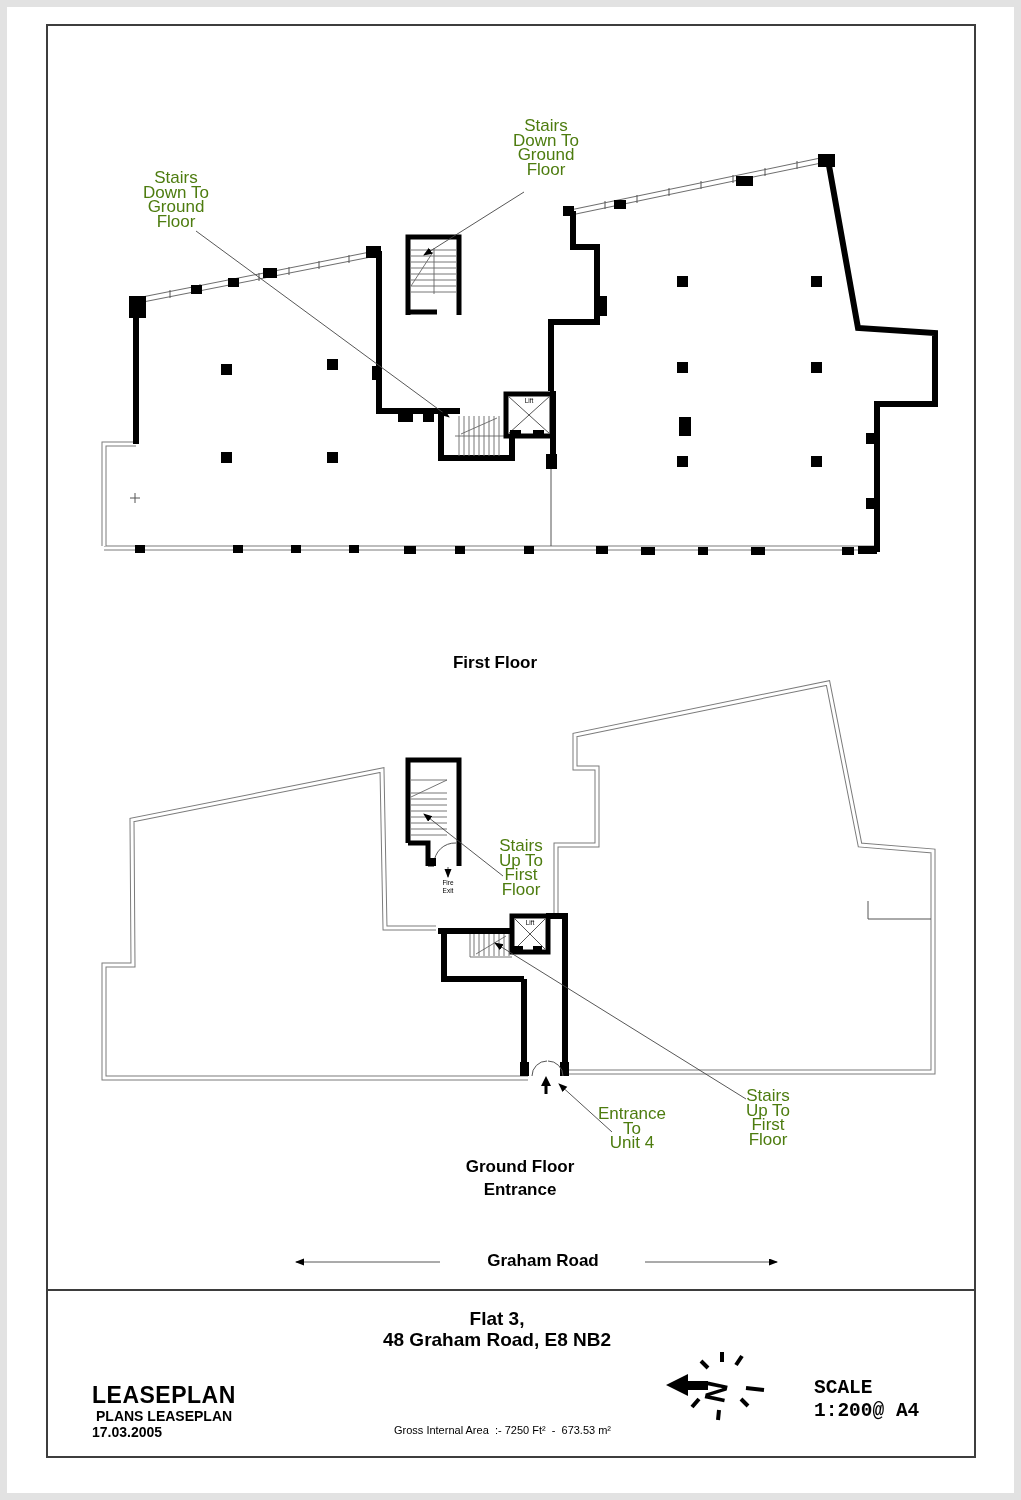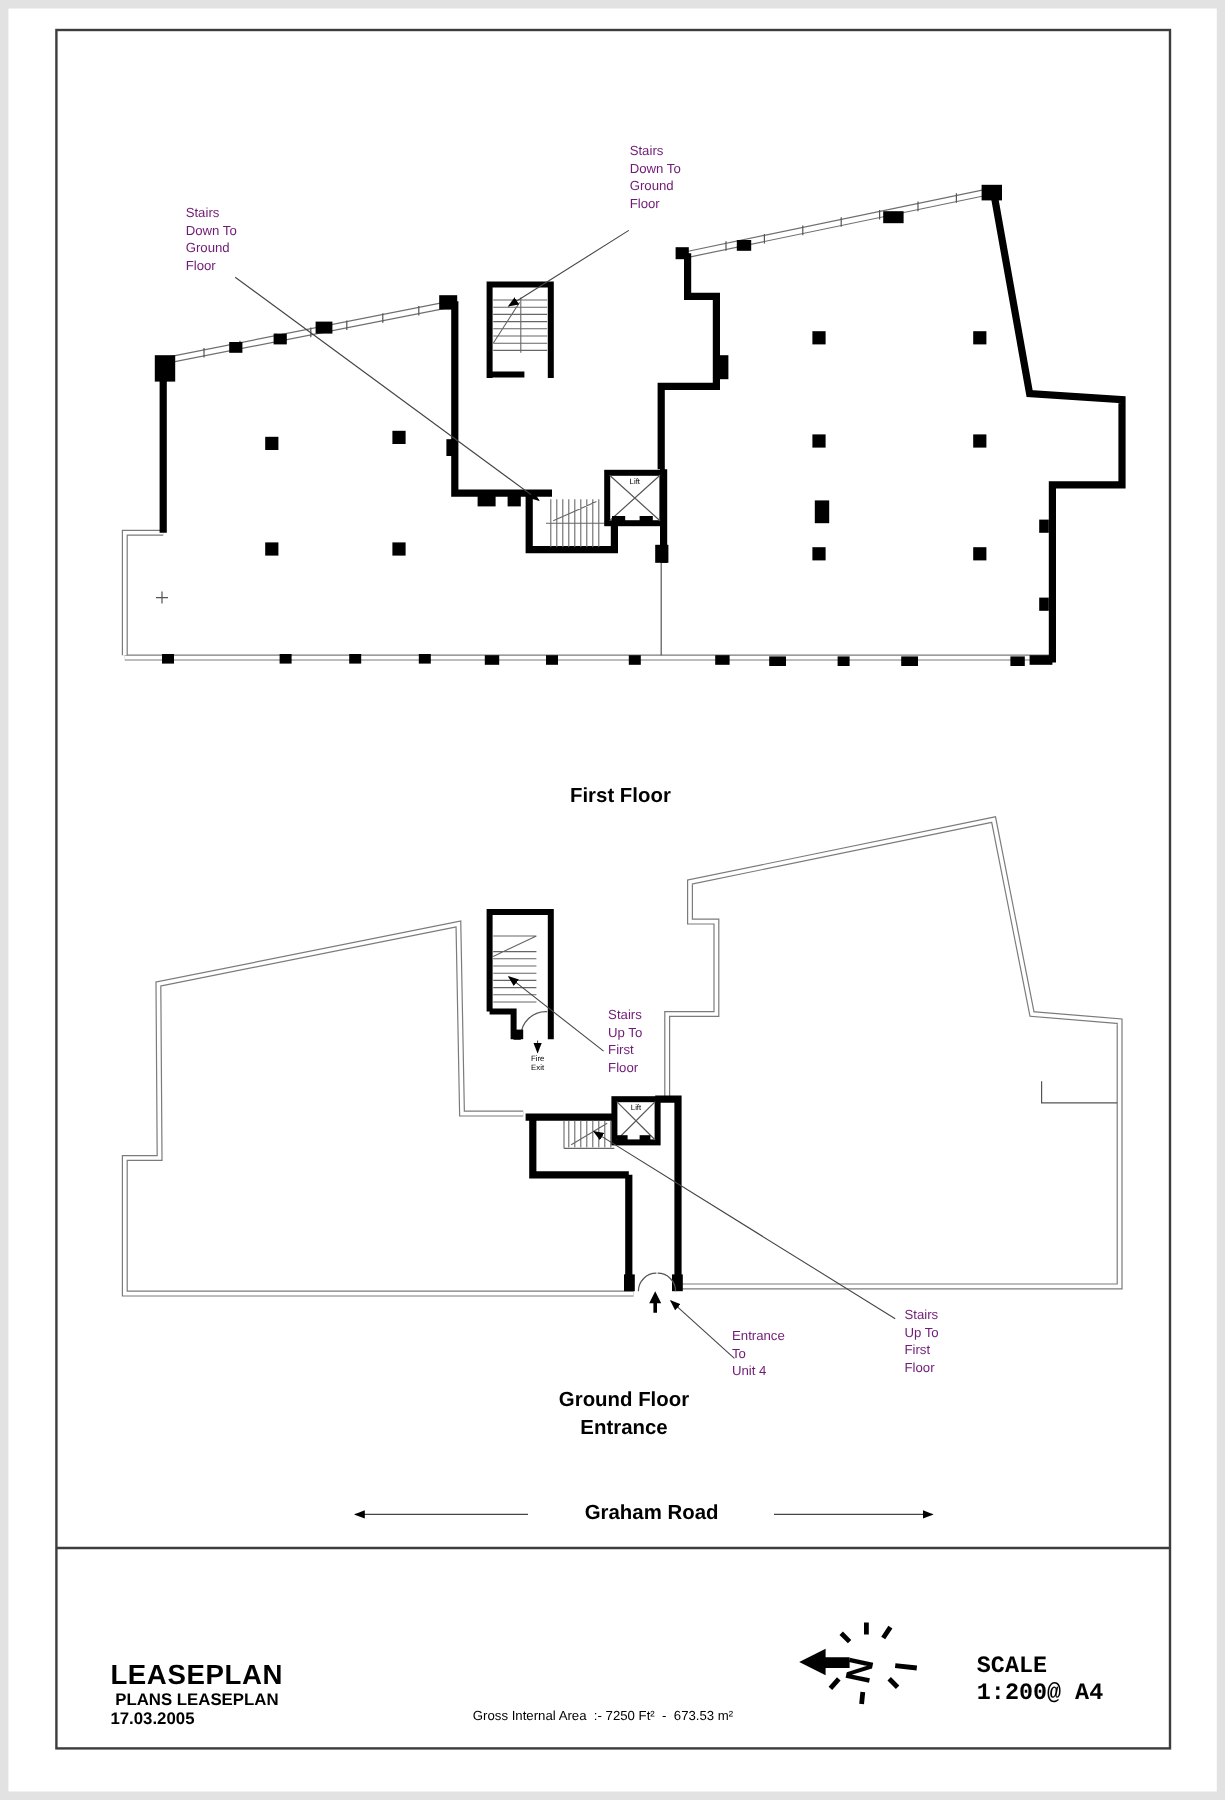--- a/index.html
+++ b/index.html
@@ -4,22 +4,22 @@
 <style>
   html,body{margin:0;padding:0;background:#ffffff;}
   .sheet{
     position:relative;width:1021px;height:1500px;background:#fff;
     font-family:"Liberation Sans", sans-serif;color:#000;overflow:hidden;
     box-shadow: inset 0 0 0 7px #e2e2e2;
   }
   svg{position:absolute;left:0;top:0;}
   svg text{font-family:"Liberation Sans", sans-serif;fill:#000;}
   .lbl{
-    position:absolute;transform:translateX(-50%);
-    font-size:11px;line-height:14.5px;white-space:pre-line;color:#701a75;
+    position:absolute;text-align:center;transform:translateX(-50%);
+    font-size:17px;line-height:14.5px;white-space:pre-line;color:#4d7c0f;
   }
   .cap{
     position:absolute;text-align:center;transform:translateX(-50%);
     font-weight:bold;font-size:17px;line-height:23px;white-space:pre-line;
   }
   .tiny{
     position:absolute;text-align:center;transform:translateX(-50%);
     font-size:6.5px;line-height:8px;white-space:pre-line;
   }
   .title{
@@ -200,39 +200,43 @@
 </svg>
 
   <div class="lbl" style="left:176px;top:171px;">Stairs
 Down To
 Ground
 Floor</div>
   <div class="lbl" style="left:546px;top:119px;">Stairs
 Down To
 Ground
 Floor</div>
-  <div class="cap" style="left:517px;top:651px;">First Floor</div>
+  <div class="cap" style="left:495px;top:651px;">First Floor</div>
 
   <div class="lbl" style="left:521px;top:839px;">Stairs
 Up To
 First
 Floor</div>
   <div class="tiny" style="left:448px;top:879px;">Fire
 Exit</div>
   <div class="lbl" style="left:768px;top:1089px;">Stairs
 Up To
 First
 Floor</div>
   <div class="lbl" style="left:632px;top:1107px;">Entrance
 To
 Unit 4</div>
   <div class="cap" style="left:520px;top:1155px;">Ground Floor
 Entrance</div>
   <div class="cap" style="left:543px;top:1249px;">Graham Road</div>
 
+  <div class="title" style="left:497px;top:1308px;">
+    <div>Flat 3,</div>
+    <div>48 Graham Road, E8 NB2</div>
+  </div>
 
   <div class="brand">
     <div class="b1">LEASEPLAN</div>
     <div class="b2">PLANS LEASEPLAN</div>
     <div class="b3">17.03.2005</div>
   </div>
 
   <div class="area">Gross Internal Area  :- 7250 Ft²  -  673.53 m²</div>
 
   <div class="scale">

